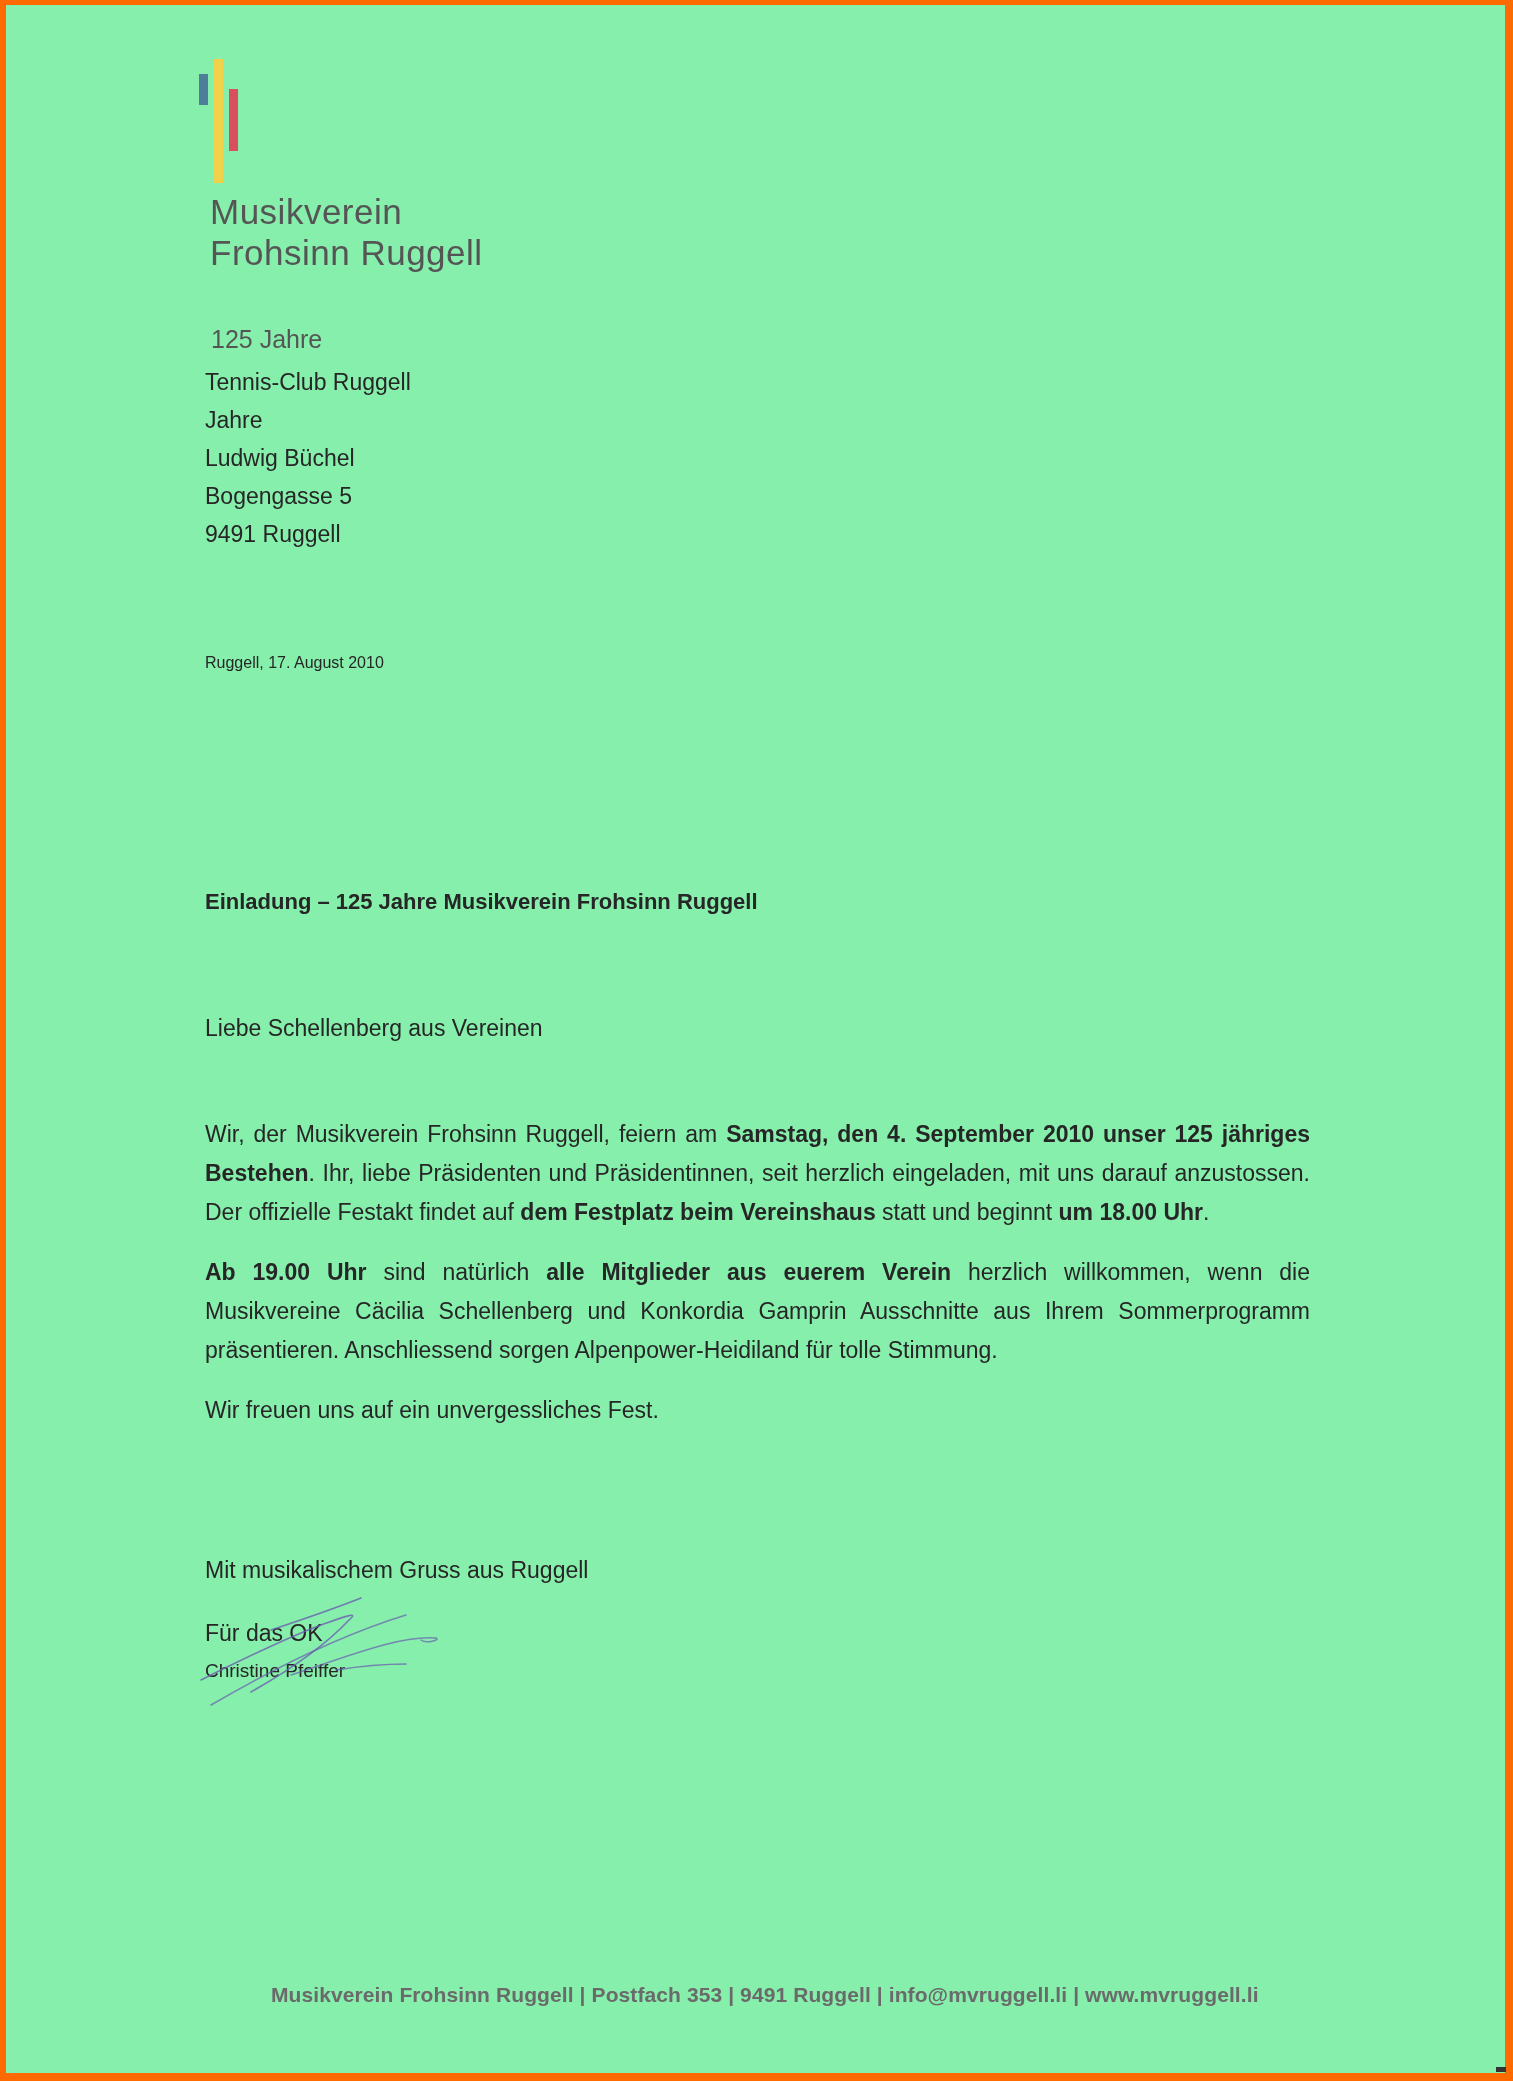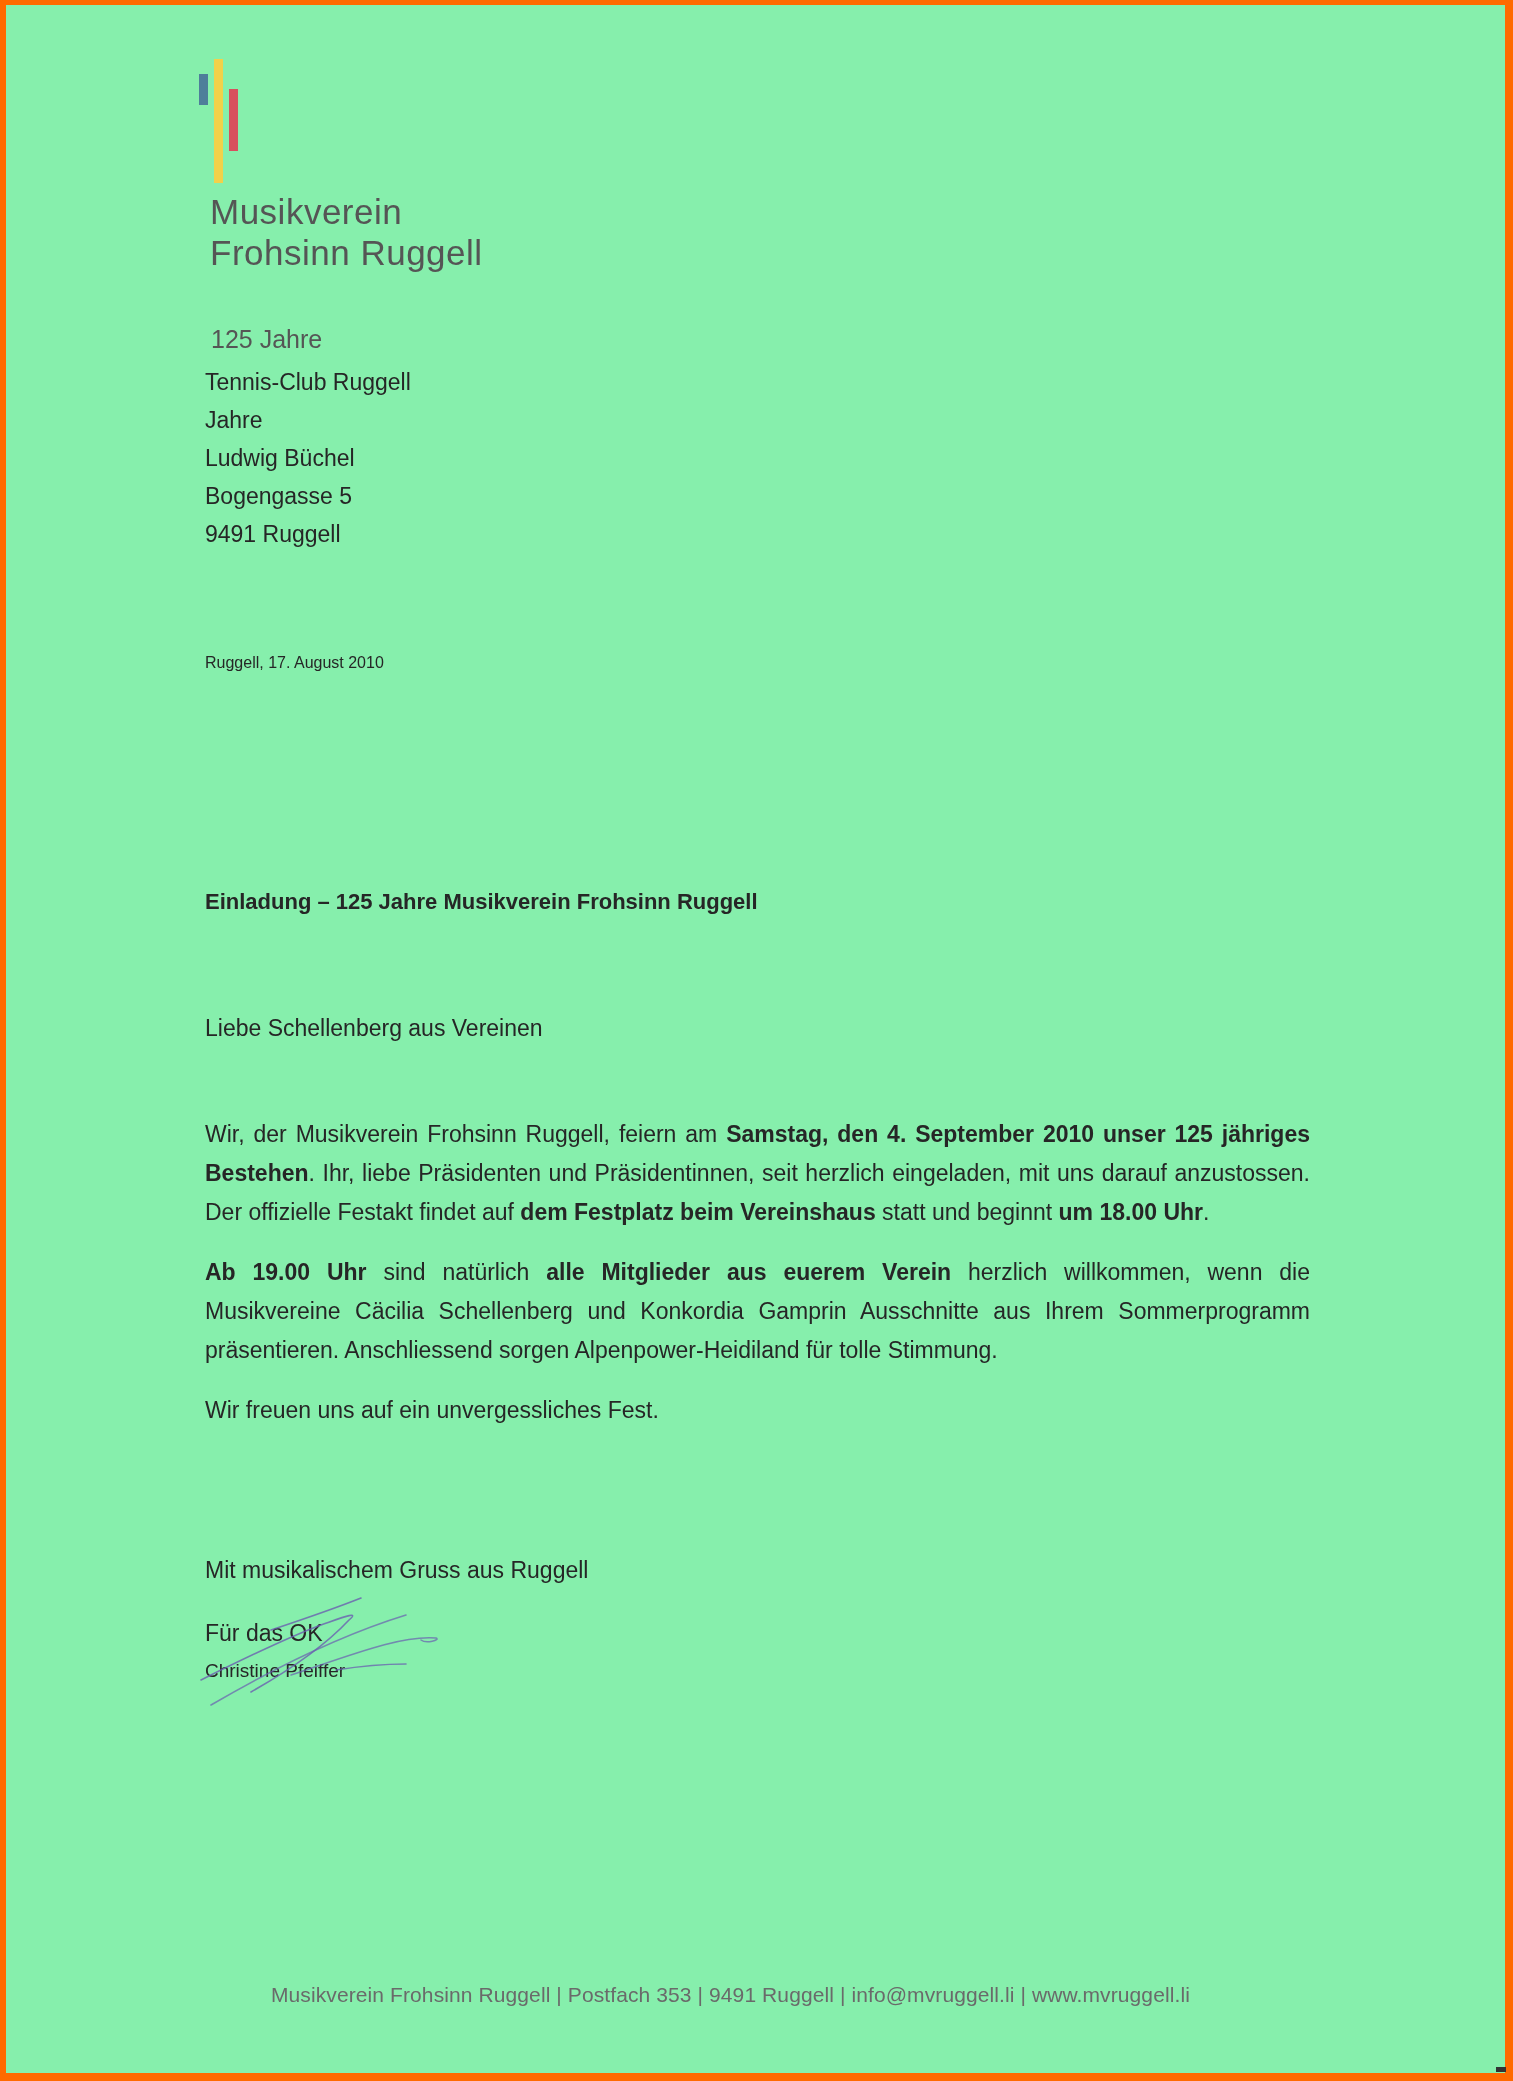--- a/index.html
+++ b/index.html
@@ -78,20 +78,21 @@
     }
     .signature {
       position: absolute; left: 185px; top: 1575px;
       width: 300px; height: 130px;
     }
 
     .footer {
       position: absolute; left: 265px; top: 1978px;
       font-size: 21px; color: #6a6a6a; letter-spacing: 0.1px;
       white-space: nowrap;
+      font-weight: bold;
     }
     .corner-mark {
       position: absolute; left: 1490px; top: 2062px; width: 10px; height: 5px;
       background: #333;
     }
   </style>
 </head>
 <body>
 
 <div class="page">

